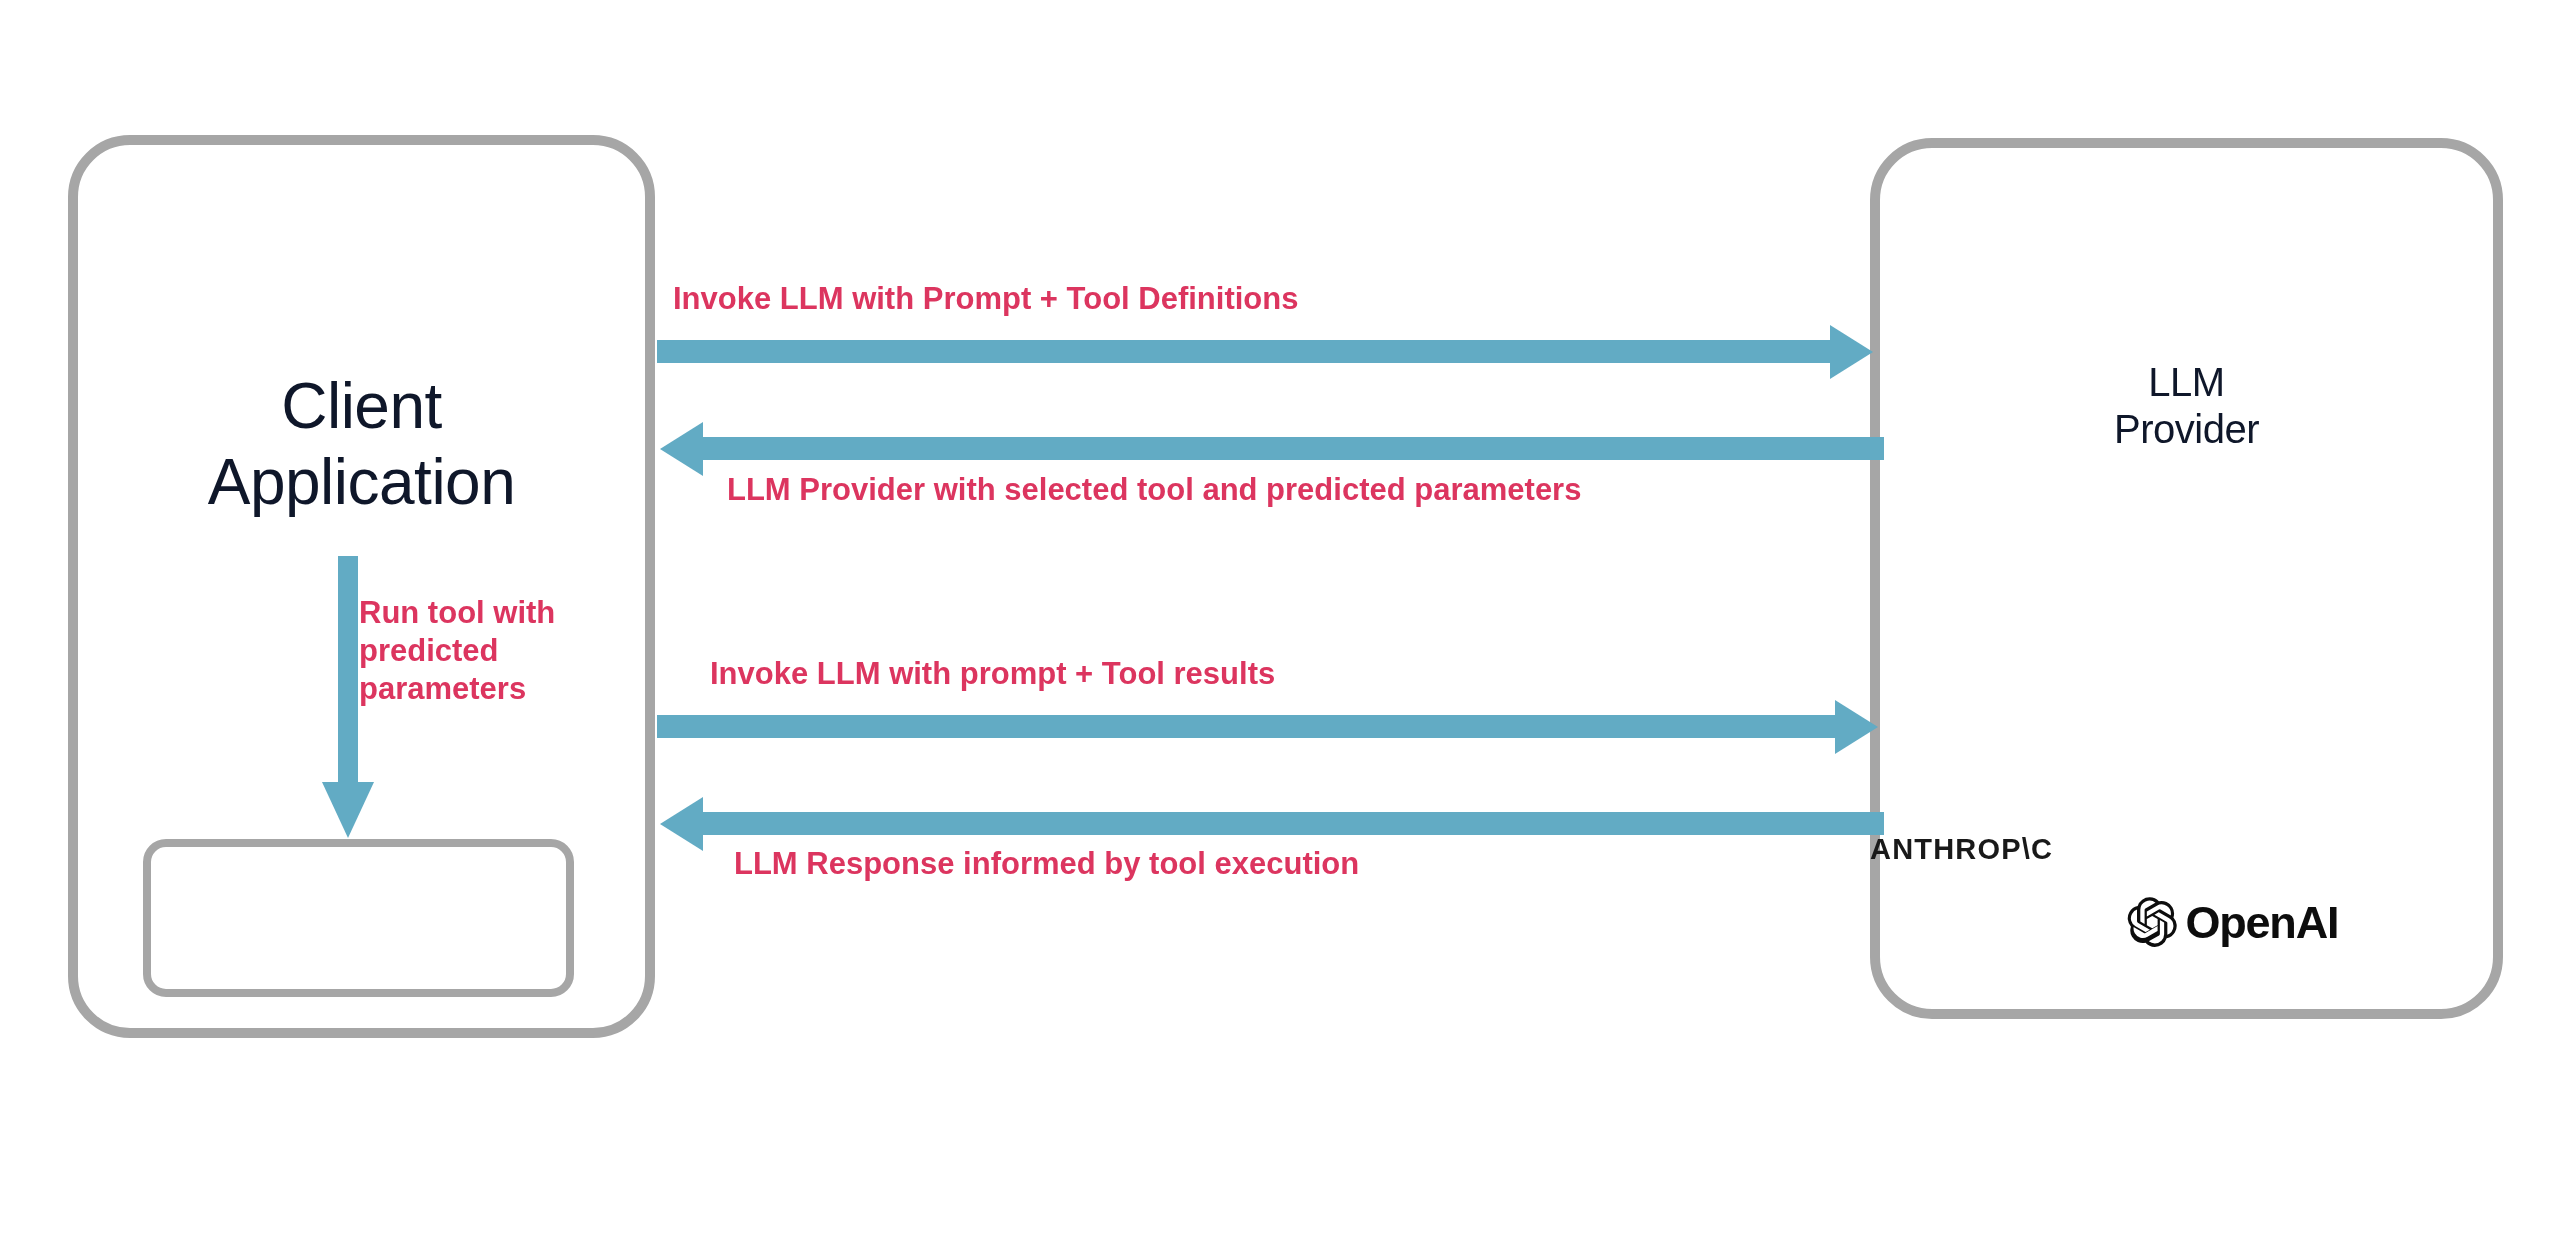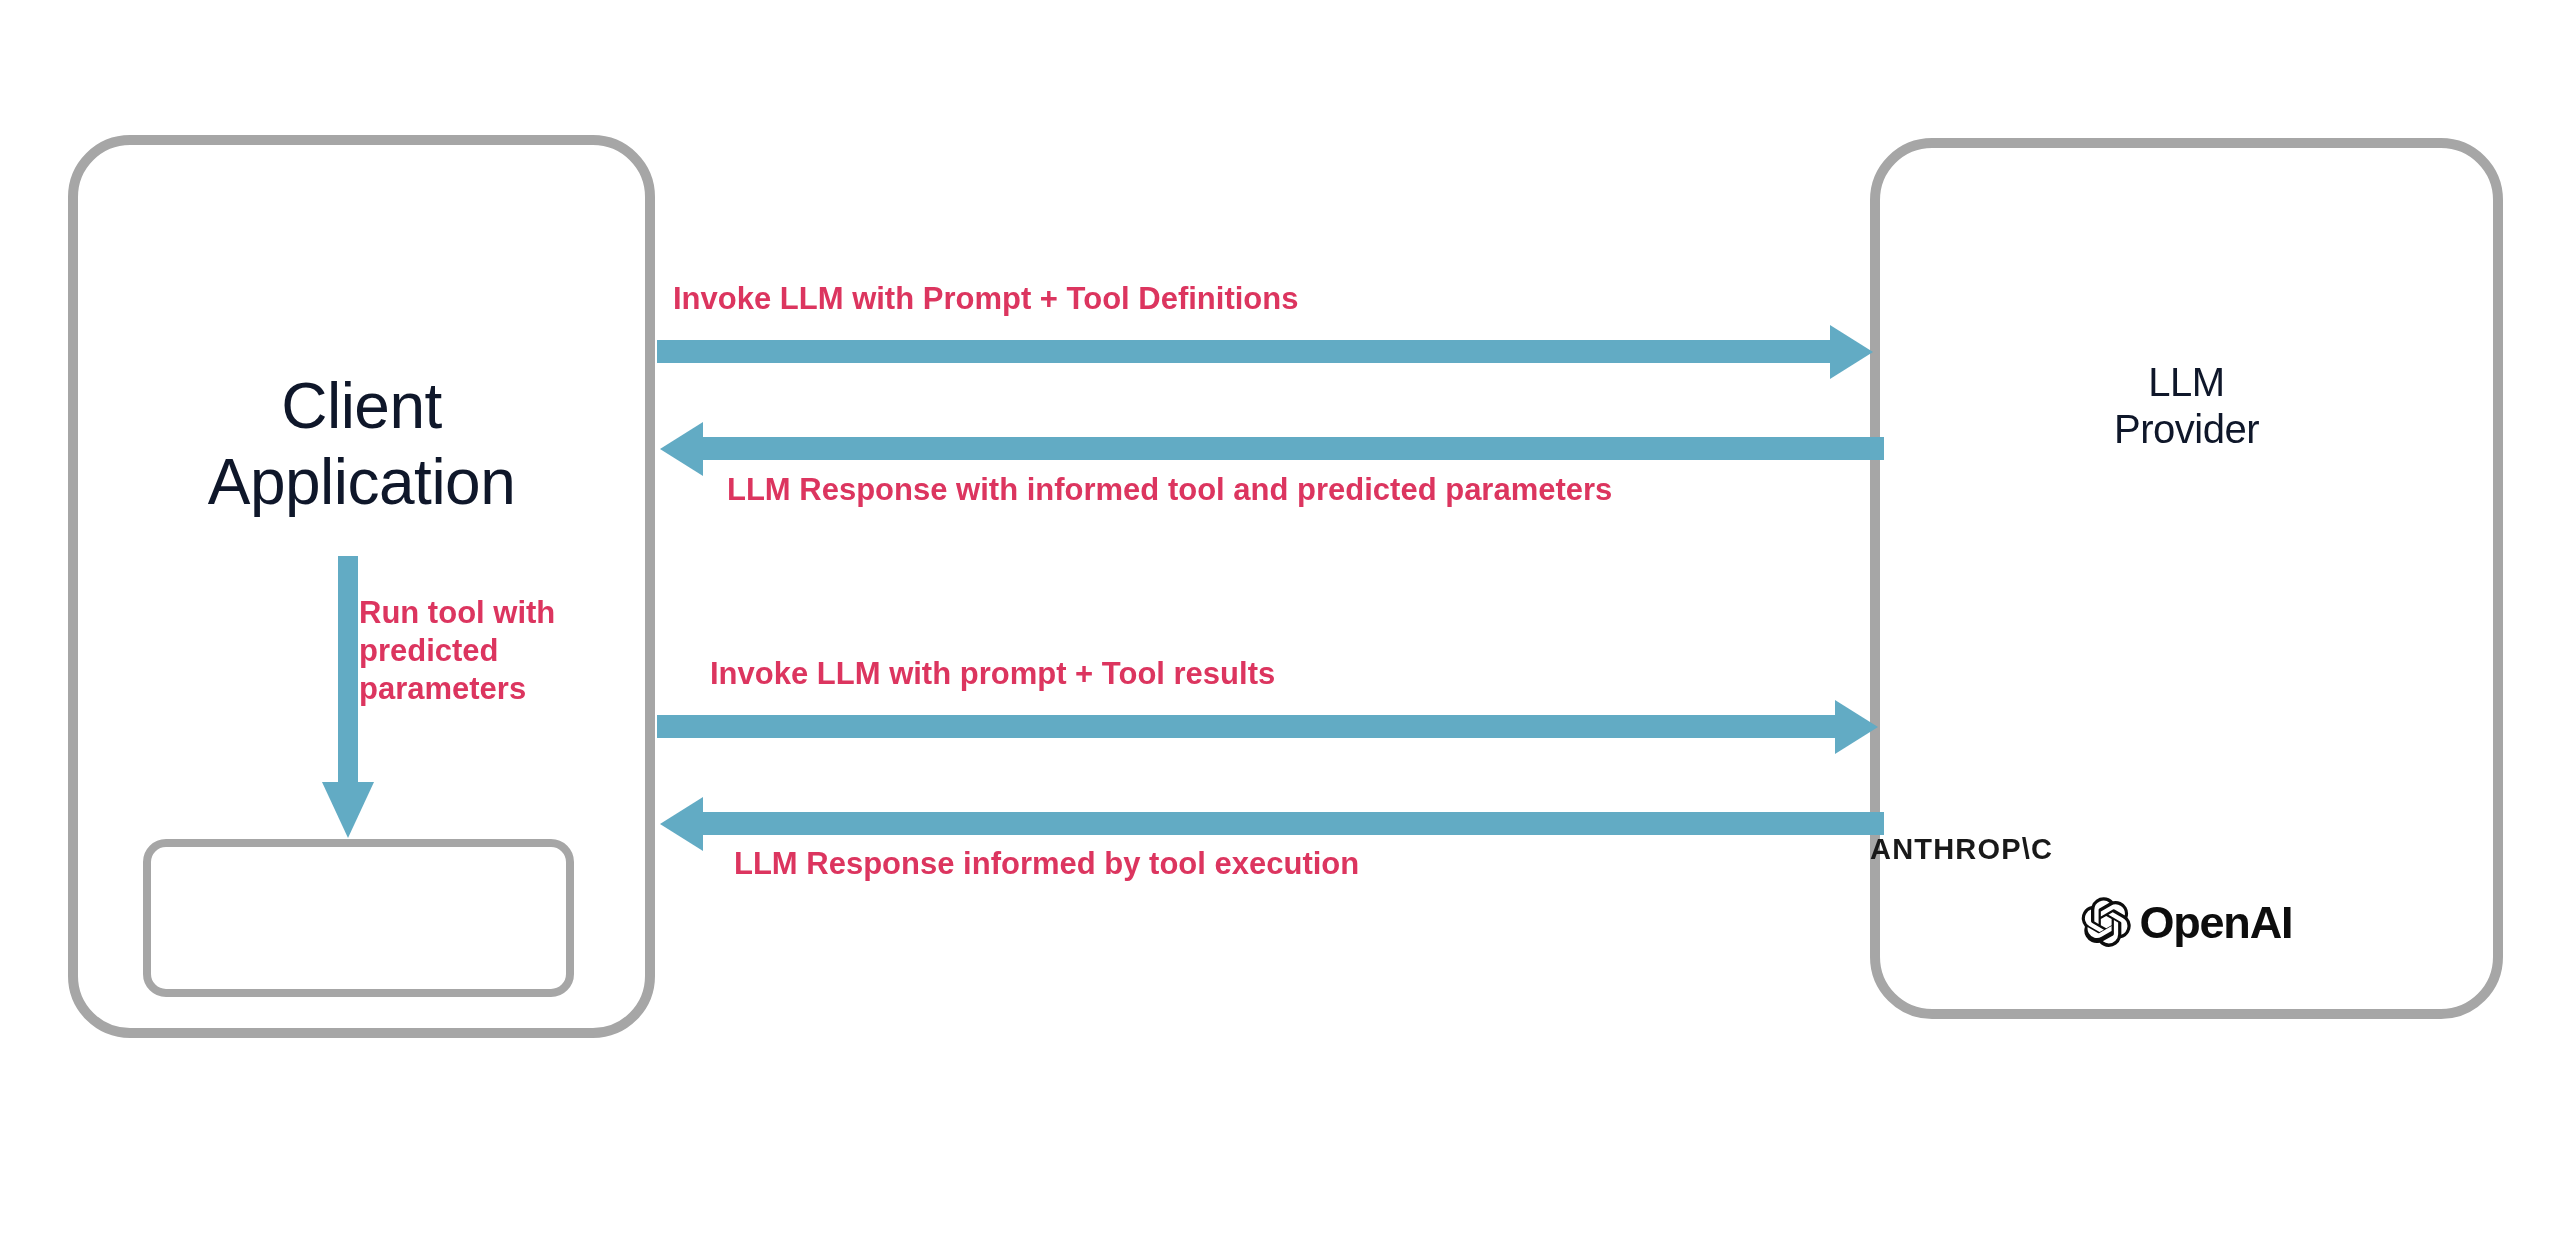--- a/index.html
+++ b/index.html
@@ -178,20 +178,21 @@
   }
   #openai-logo {
     position: absolute;
     left: 1870px;
     top: 897px;
     width: 633px;
     display: flex;
     align-items: center;
     justify-content: center;
     gap: 8.7px;
+    padding-left: 46px;
   }
   #openai-logo .oai-mark {
     display: block;
     width: 50px;
     height: 50px;
   }
   #openai-logo .oai-word {
     color: #0d0d0d;
     font-size: 45px;
     font-weight: 700;
@@ -235,21 +236,21 @@
   <div class="h-arrow to-right" id="arrow-invoke-1">
     <div class="shaft"></div>
     <div class="head"></div>
   </div>
   <div class="edge-label" id="label-invoke-1">Invoke LLM with Prompt + Tool Definitions</div>
 
   <div class="h-arrow to-left" id="arrow-response-1">
     <div class="shaft"></div>
     <div class="head"></div>
   </div>
-  <div class="edge-label" id="label-response-1">LLM Response with informed tool and predicted parameters</div>
+  <div class="edge-label" id="label-response-1">LLM Provider with selected tool and predicted parameters</div>
 
   <div class="h-arrow to-right" id="arrow-invoke-2">
     <div class="shaft"></div>
     <div class="head"></div>
   </div>
   <div class="edge-label" id="label-invoke-2">Invoke LLM with prompt + Tool results</div>
 
   <div class="h-arrow to-left" id="arrow-response-2">
     <div class="shaft"></div>
     <div class="head"></div>

